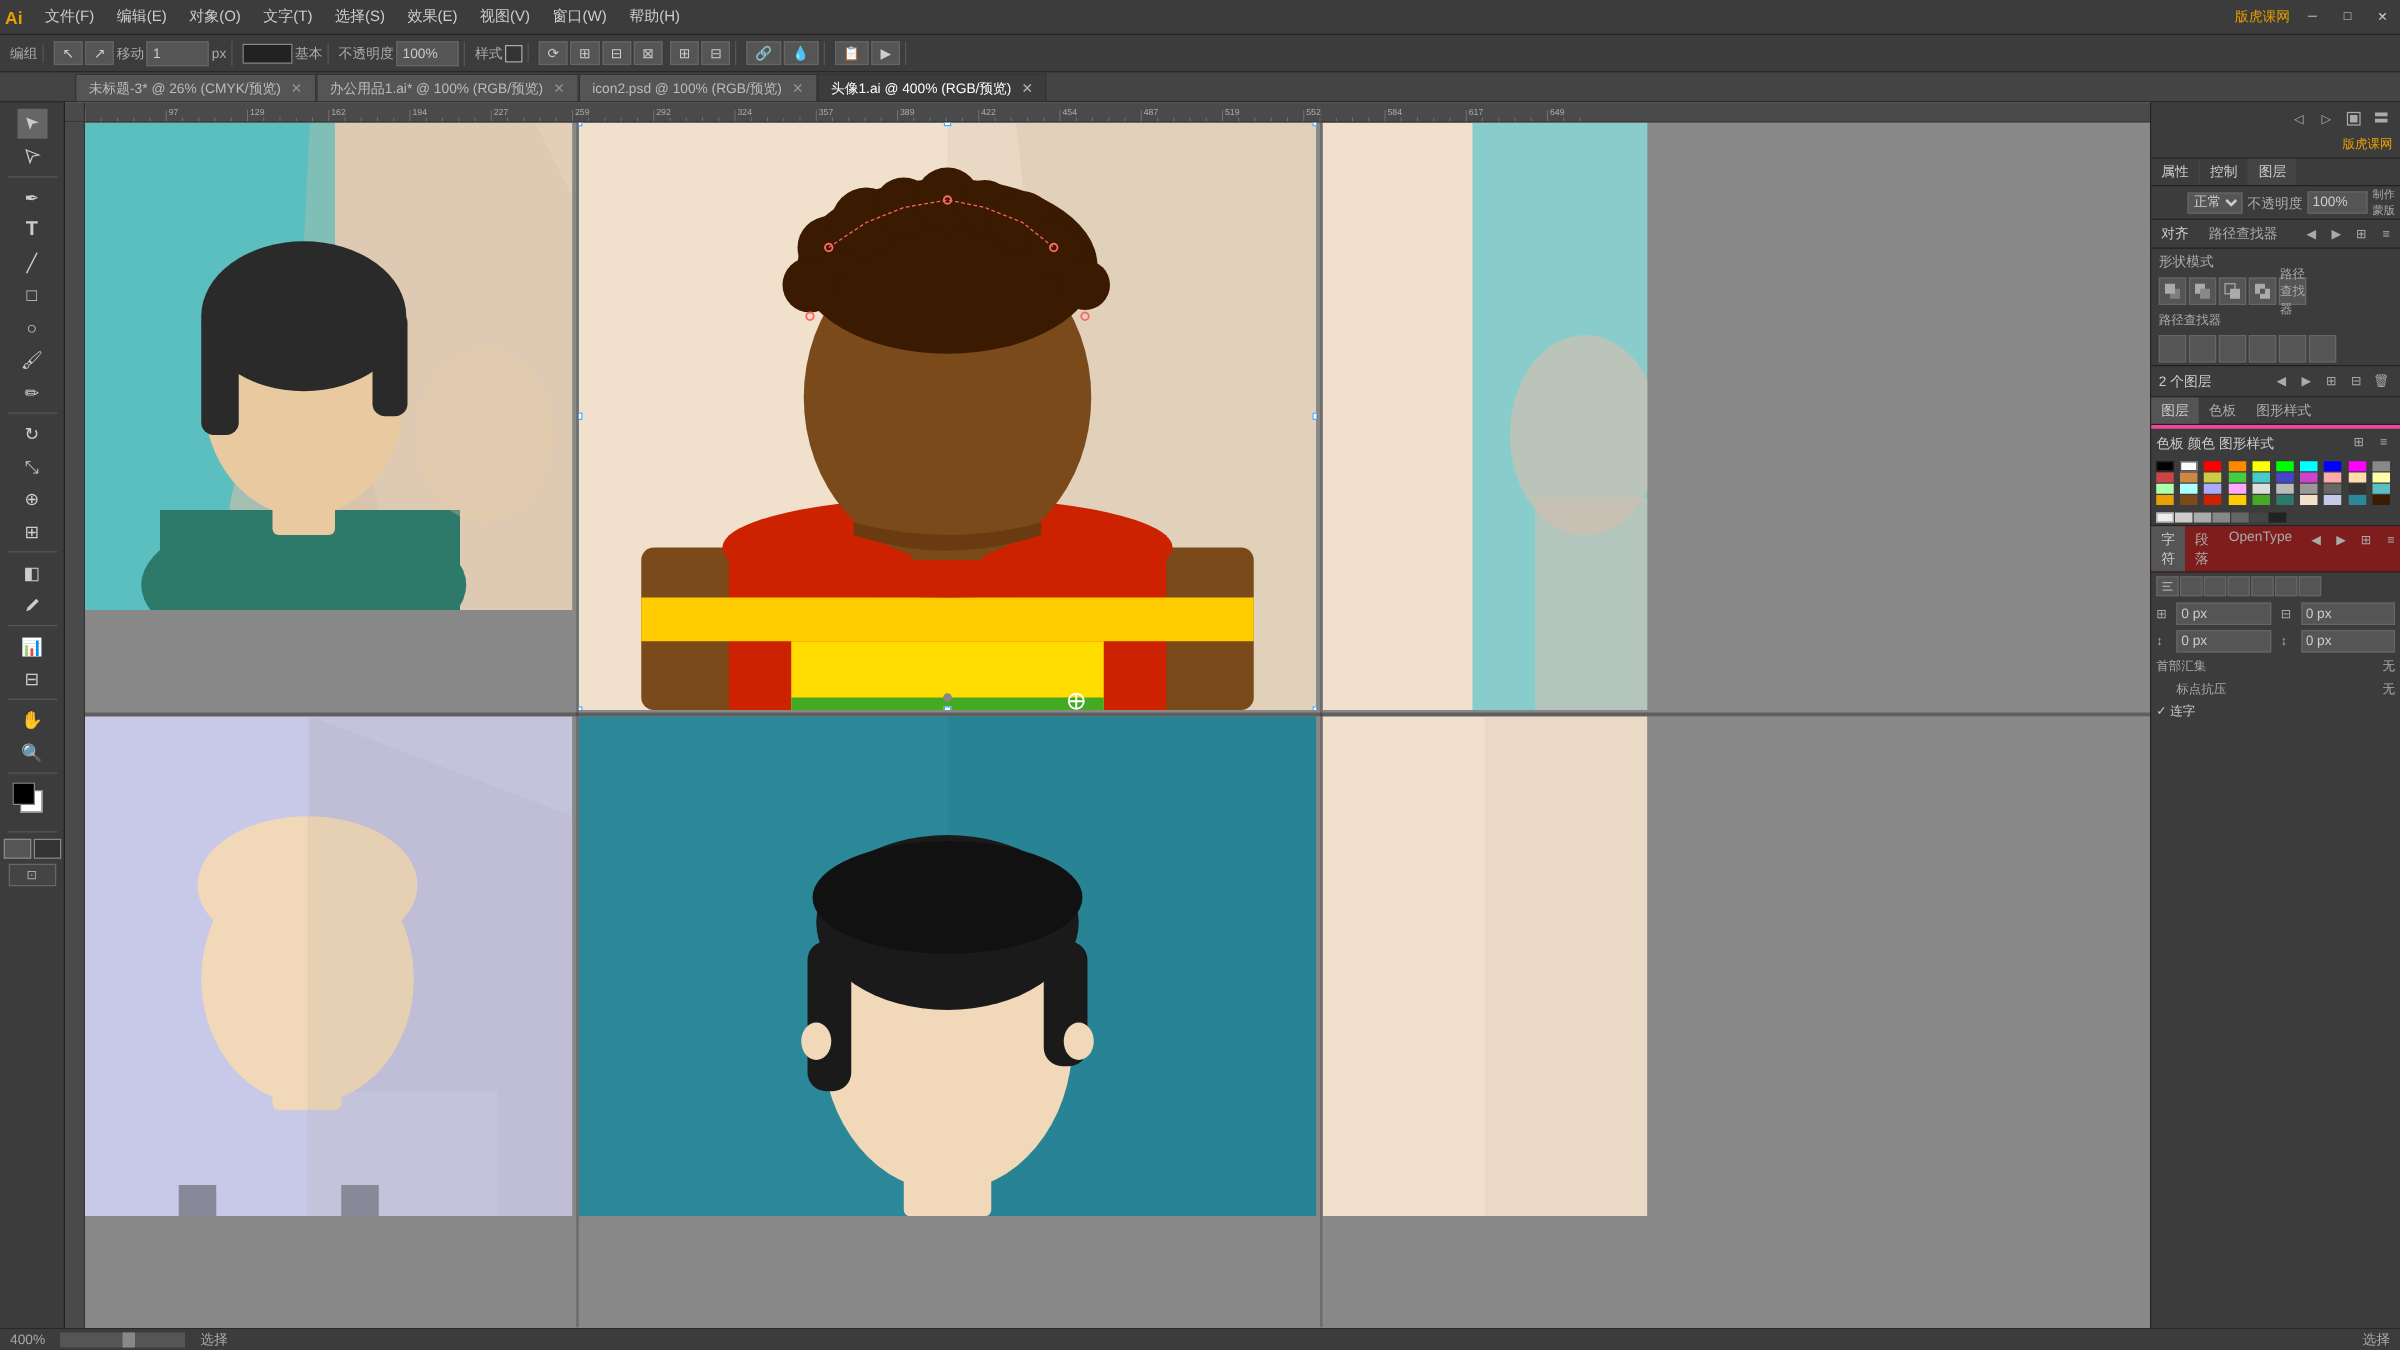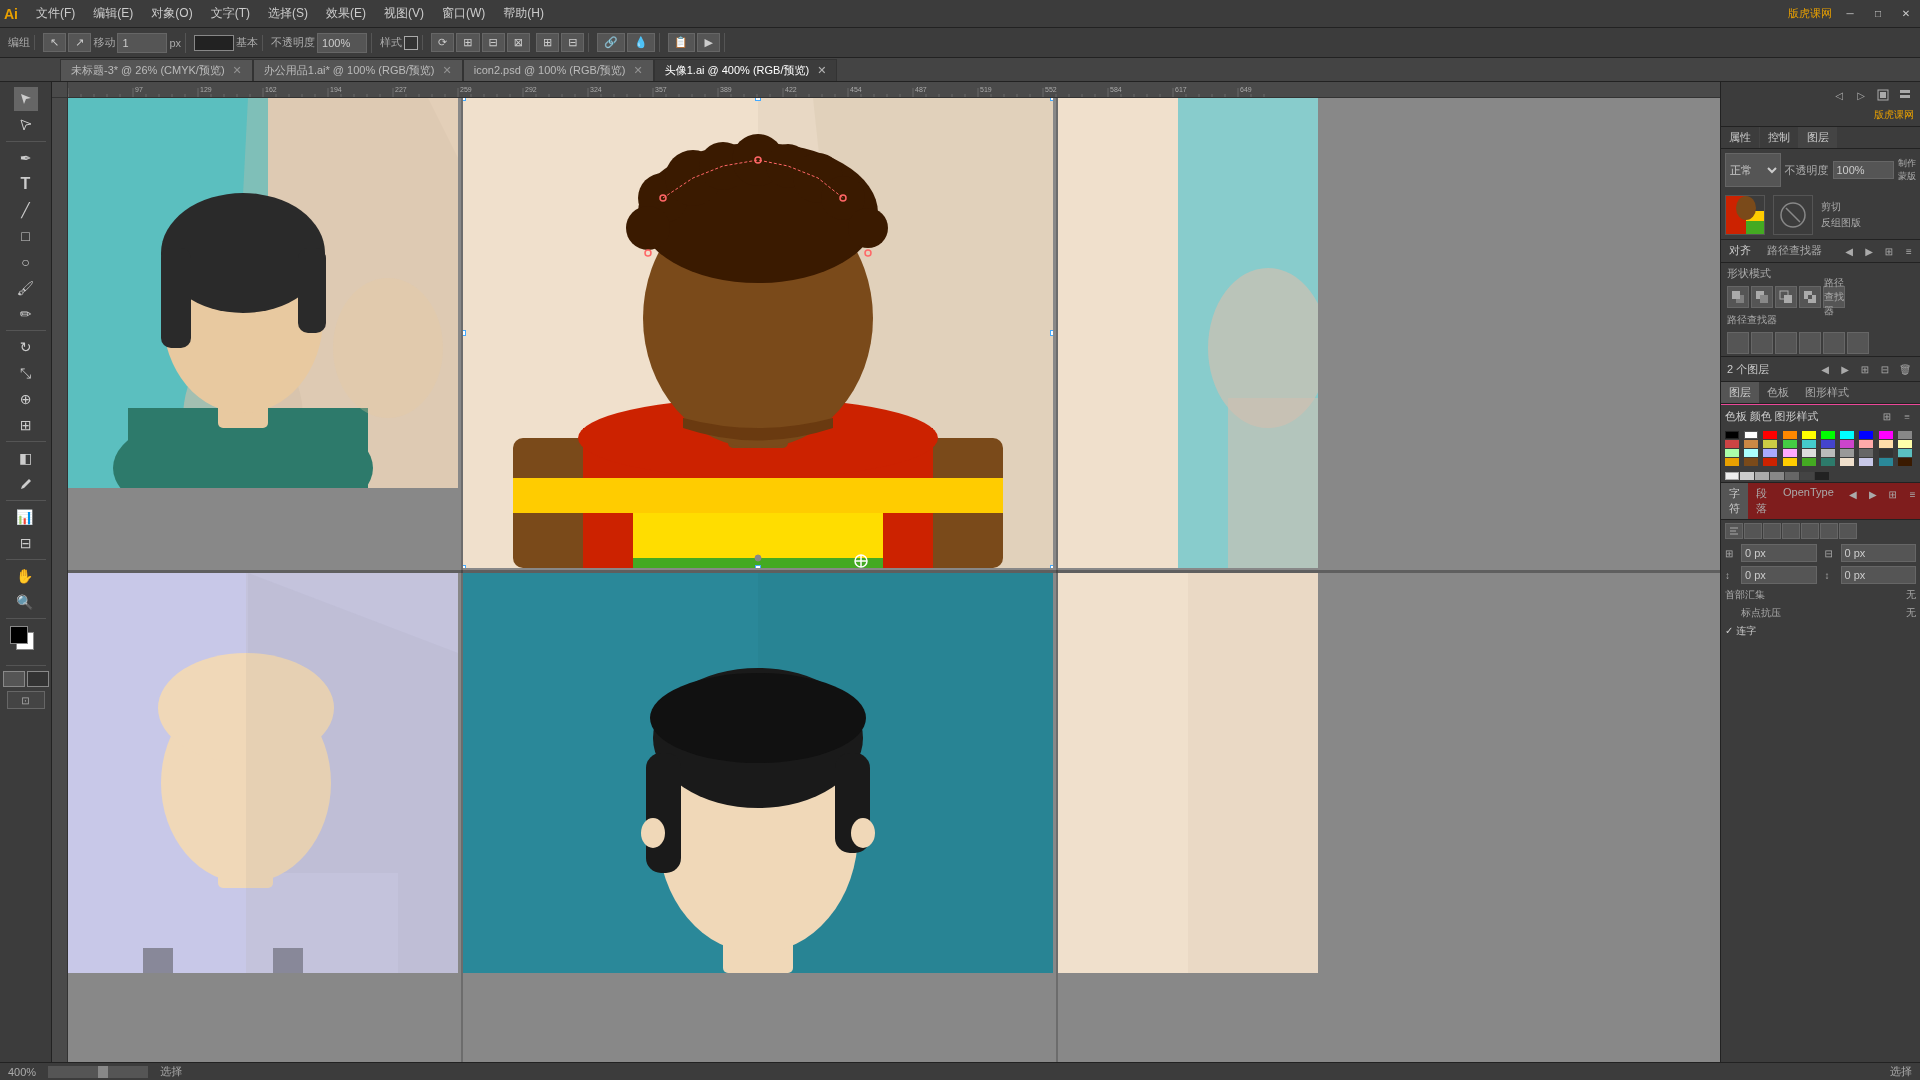--- a/index.html
+++ b/index.html
@@ -119,22 +119,22 @@
     .panel-section {
       border-bottom: 1px solid #222; padding: 4px;
     }
     .panel-label { color: #aaa; font-size: 11px; }
     .panel-row { display: flex; align-items: center; gap: 4px; padding: 2px 4px; }
     .panel-input { 
       flex: 1; height: 18px; background: #555; color: #ccc; 
       border: 1px solid #666; font-size: 11px; padding: 0 3px;
     }
     .panel-select {
-      flex: 1; height: 34px; background: #555; color: #ccc;
-      border: 1px solid #666; font-size: 11px;
+      flex: 1; height: 17px; background: #555; color: #ccc;
+      border: 1px solid #666; font-size: 11px; margin-left: 25px;
     }
 
     
     .color-palette {
       display: grid; grid-template-columns: repeat(10, 1fr); gap: 1px;
       padding: 4px;
     }
     .color-swatch {
       width: 14px; height: 8px; cursor: pointer;
     }
@@ -656,40 +656,20 @@
       <div style="display:flex;flex:1;gap:4px;align-items:center;">
         <select class="panel-select" style="width:70px;">
           <option>正常</option>
         </select>
         <span class="panel-label">不透明度</span>
         <input class="panel-input" style="width: 40px;" value="100%">
         <span class="panel-icon-btn" style="font-size:9px;color:#aaa;">制作蒙版</span>
       </div>
     </div>
 
-    <div style="display:flex;gap:8px;padding:4px;align-items:center;">
-      <div style="width:40px;height:40px;border:1px solid #555;overflow:hidden;">
-        <svg width="40" height="40" viewBox="0 0 40 40">
-          <rect x="0" y="0" width="20" height="40" fill="#cc2200"></rect>
-          <rect x="20" y="15" width="20" height="10" fill="#ffcc00"></rect>
-          <rect x="20" y="25" width="20" height="15" fill="#44aa22"></rect>
-          <ellipse cx="20" cy="12" rx="10" ry="12" fill="#7a4a1a"></ellipse>
-        </svg>
-      </div>
-      <div style="width:40px;height:40px;border:1px solid #555;display:flex;align-items:center;justify-content:center;">
-        <svg width="30" height="30">
-          <circle cx="15" cy="15" r="12" fill="none" stroke="#888" stroke-width="1.5"></circle>
-          <line x1="8" y1="8" x2="22" y2="22" stroke="#888" stroke-width="1.5"></line>
-        </svg>
-      </div>
-      <div style="display:flex;flex-direction:column;gap:2px;font-size:10px;color:#aaa;">
-        <span>剪切</span>
-        <span>反组图版</span>
-      </div>
-    </div>
 
     <div style="display:flex;background:#3c3c3c;border-bottom:1px solid #222;border-top:1px solid #222;">
       <div style="padding:3px 8px;color:#ccc;font-size:11px;cursor:pointer;">对齐</div>
       <div style="padding:3px 8px;color:#aaa;font-size:11px;cursor:pointer;">路径查找器</div>
       <div style="margin-left:auto;display:flex;gap:2px;padding:2px;">
         <div class="panel-icon-btn">◀</div>
         <div class="panel-icon-btn">▶</div>
         <div class="panel-icon-btn">⊞</div>
         <div class="panel-icon-btn">≡</div>
       </div>
@@ -744,21 +724,21 @@
       </div>
     </div>
 
     <div style="display:flex;background:#3c3c3c;border-bottom:1px solid #222;">
       <div style="padding:3px 8px;color:#ccc;font-size:11px;background:#555;">图层</div>
       <div style="padding:3px 8px;color:#aaa;font-size:11px;cursor:pointer;">色板</div>
       <div style="padding:3px 8px;color:#aaa;font-size:11px;cursor:pointer;">图形样式</div>
     </div>
 
 
-    <div style="border-top:1px solid #ec4899;font-family:Liberation Serif, serif;">
+    <div style="border-top:3px solid #ec4899;">
       <div style="display:flex;align-items:center;padding:2px 4px;">
         <span style="color:#ccc;font-size:11px;">色板 颜色 图形样式</span>
         <div style="margin-left:auto;display:flex;gap:2px;">
           <div class="panel-icon-btn">⊞</div>
           <div class="panel-icon-btn">≡</div>
         </div>
       </div>
       <div class="color-palette">
         <div class="color-swatch" style="background:#000000;border:1px solid #222;"></div>
         <div class="color-swatch" style="background:#ffffff;border:1px solid #555;"></div>

